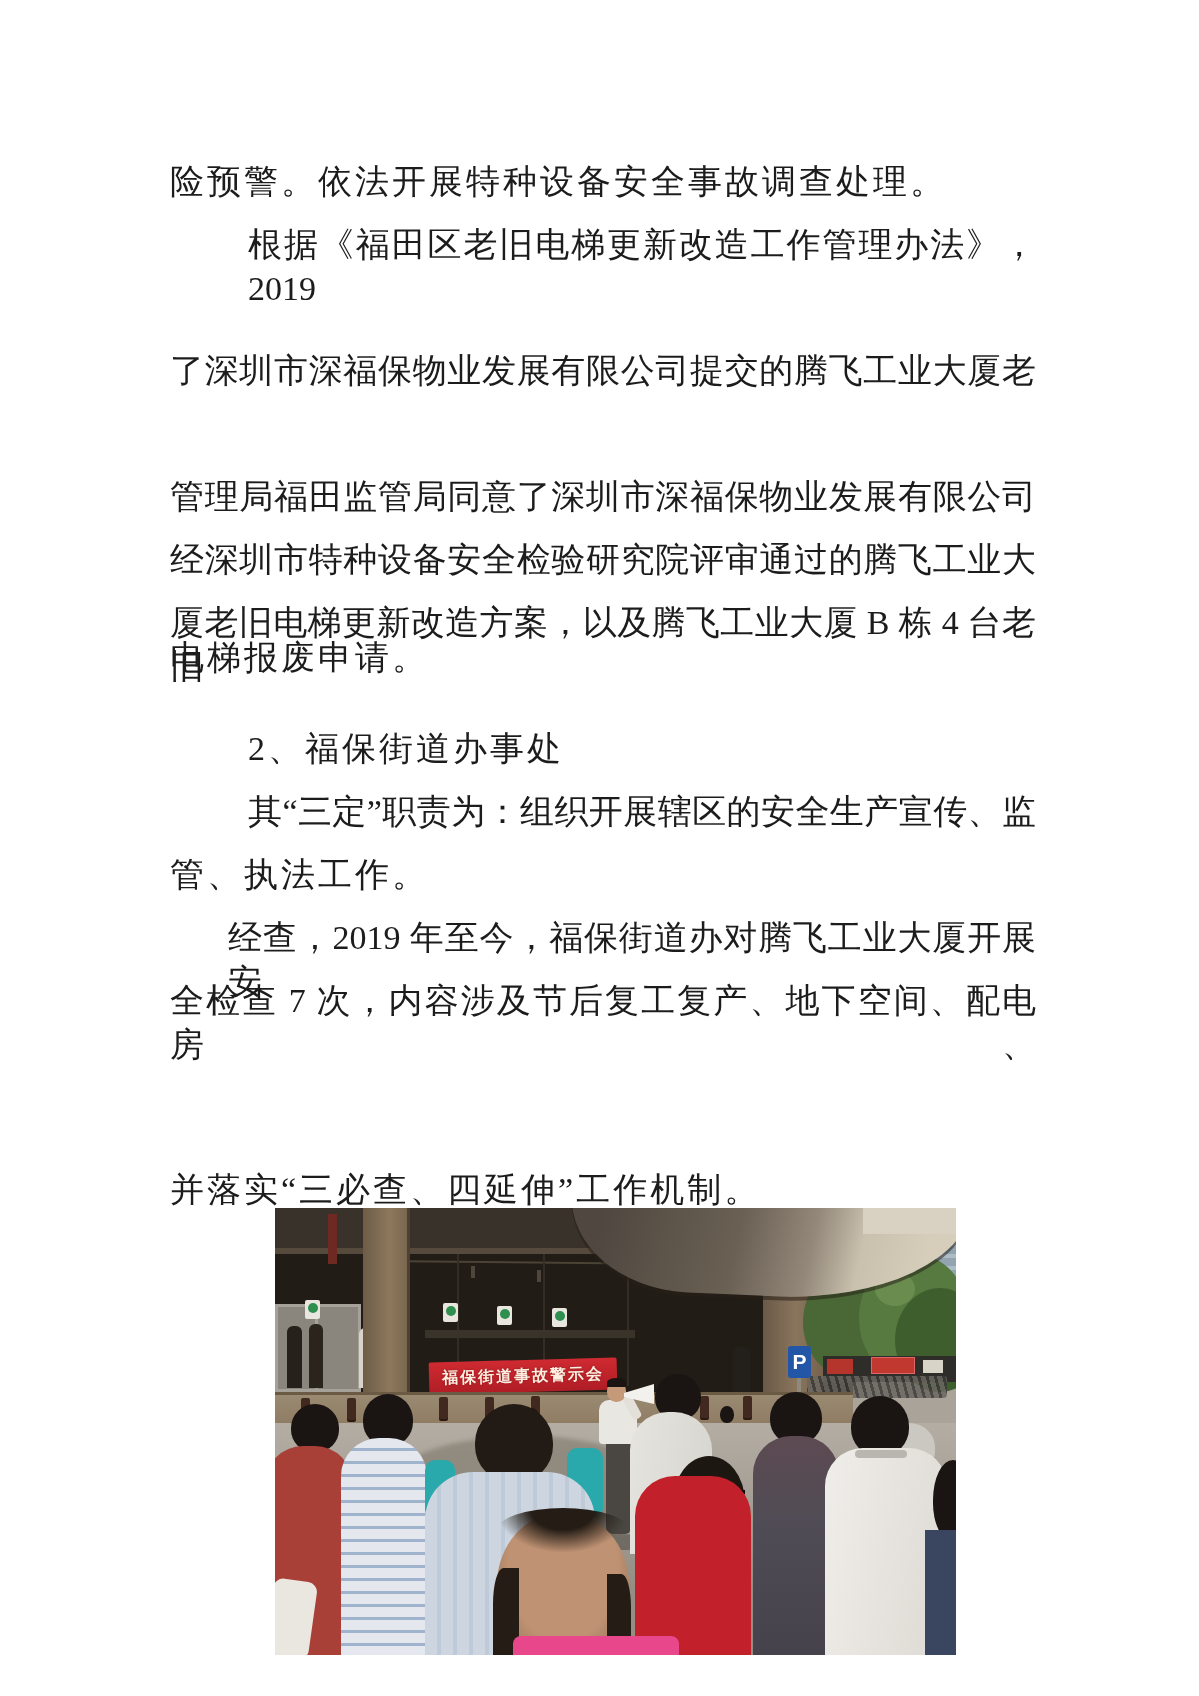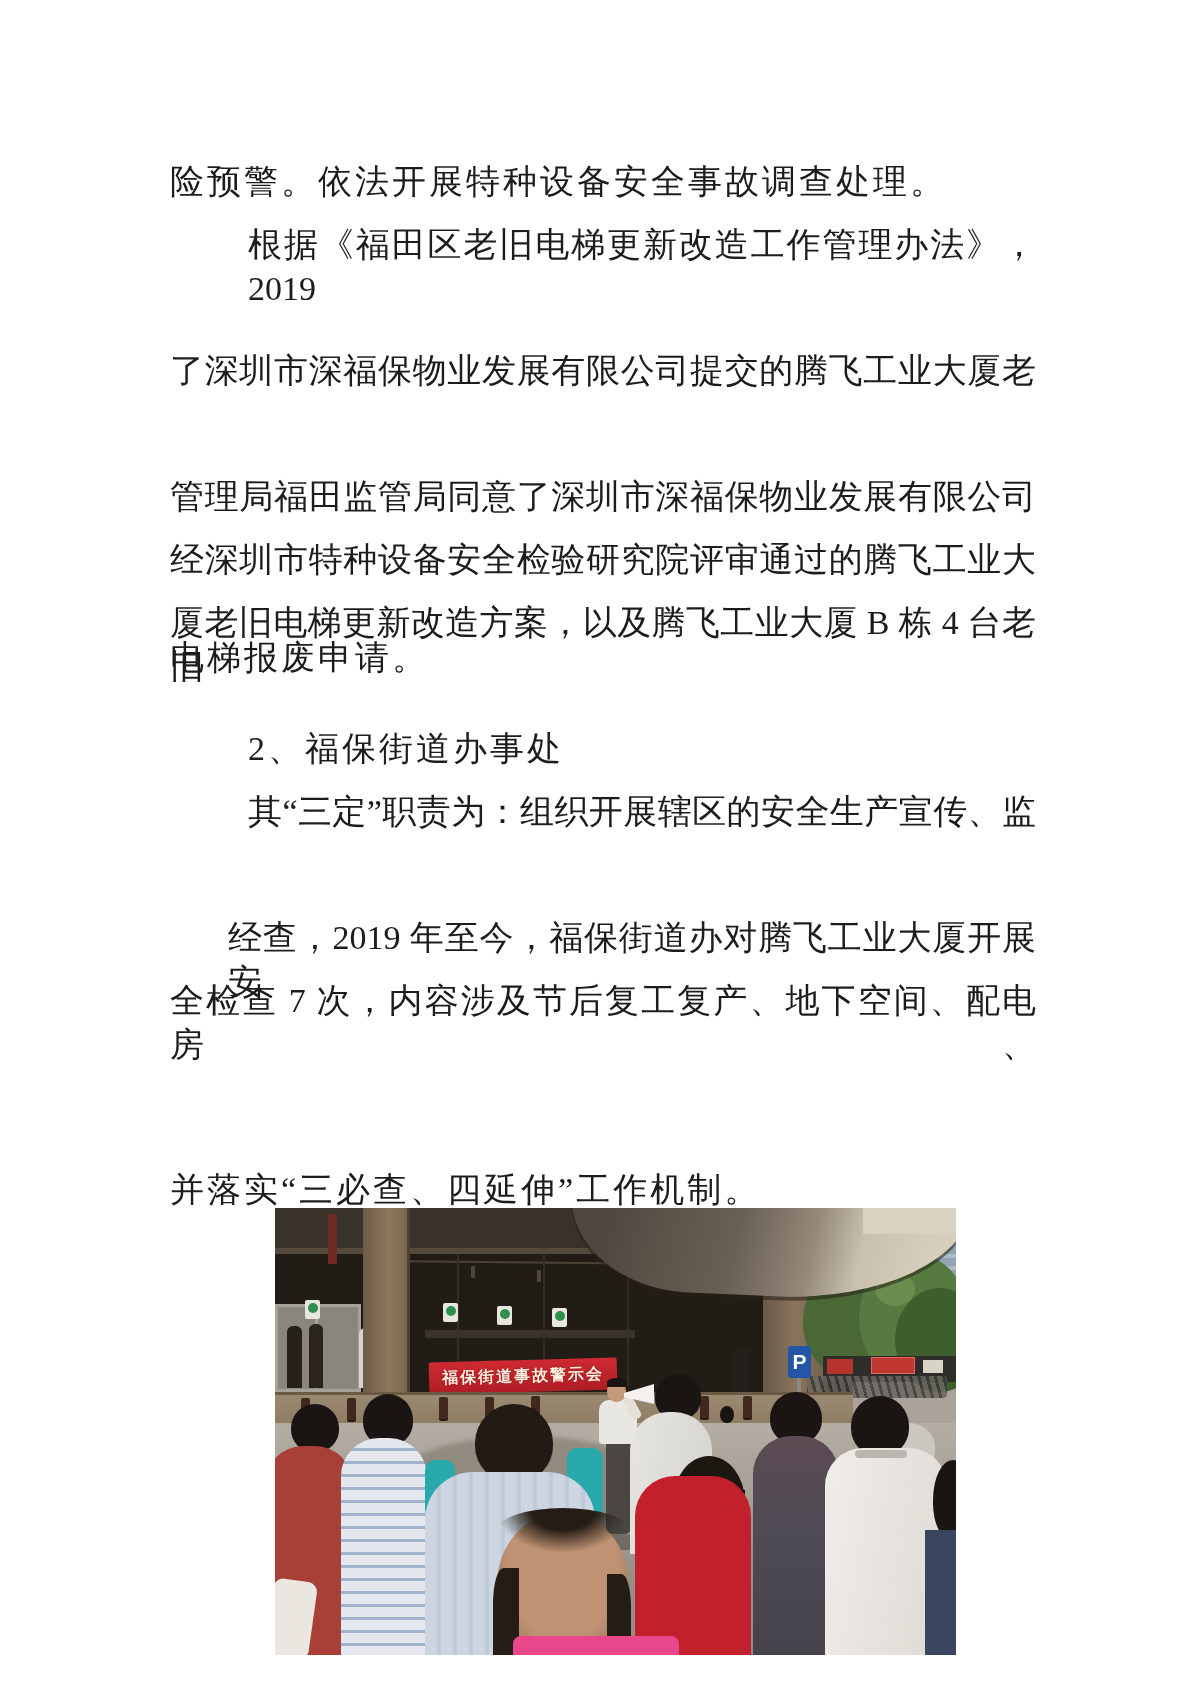--- a/index.html
+++ b/index.html
@@ -37,20 +37,21 @@
 
   <div class="line" style="top:160px">险预警。依法开展特种设备安全事故调查处理。</div>
   <div class="line j ind" style="top:223px">根据《福田区老旧电梯更新改造工作管理办法》，2019</div>
   <div class="line j" style="top:349px">了深圳市深福保物业发展有限公司提交的腾飞工业大厦老</div>
   <div class="line j" style="top:538px">经深圳市特种设备安全检验研究院评审通过的腾飞工业大</div>
   <div class="line j" style="top:475px">管理局福田监管局同意了深圳市深福保物业发展有限公司</div>
   <div class="line j" style="top:601px">厦老旧电梯更新改造方案，以及腾飞工业大厦 B 栋 4 台老旧</div>
   <div class="line" style="top:636px">电梯报废申请。</div>
   <div class="line ind" style="top:727px">2、福保街道办事处</div>
   <div class="line j ind" style="top:790px">其“三定”职责为：组织开展辖区的安全生产宣传、监</div>
+  <div class="line" style="top:853px">管、执法工作。</div>
   <div class="line j ind2" style="top:916px">经查，2019 年至今，福保街道办对腾飞工业大厦开展安</div>
   <div class="line j" style="top:979px">全检查 7 次，内容涉及节后复工复产、地下空间、配电房、</div>
   <div class="line" style="top:1168px">并落实“三必查、四延伸”工作机制。</div>
 
   <div id="photo">
 
     <div style="left:0;top:0;width:578px;height:186px;background:#211c16;"></div>
     <div style="left:0;top:0;width:560px;height:42px;background:#39322a;"></div>
     <div style="left:0;top:40px;width:560px;height:6px;background:#554a3c;"></div>
     <div style="left:128px;top:54px;width:350px;height:2px;background:#4a4336;transform:rotate(.6deg);"></div>

